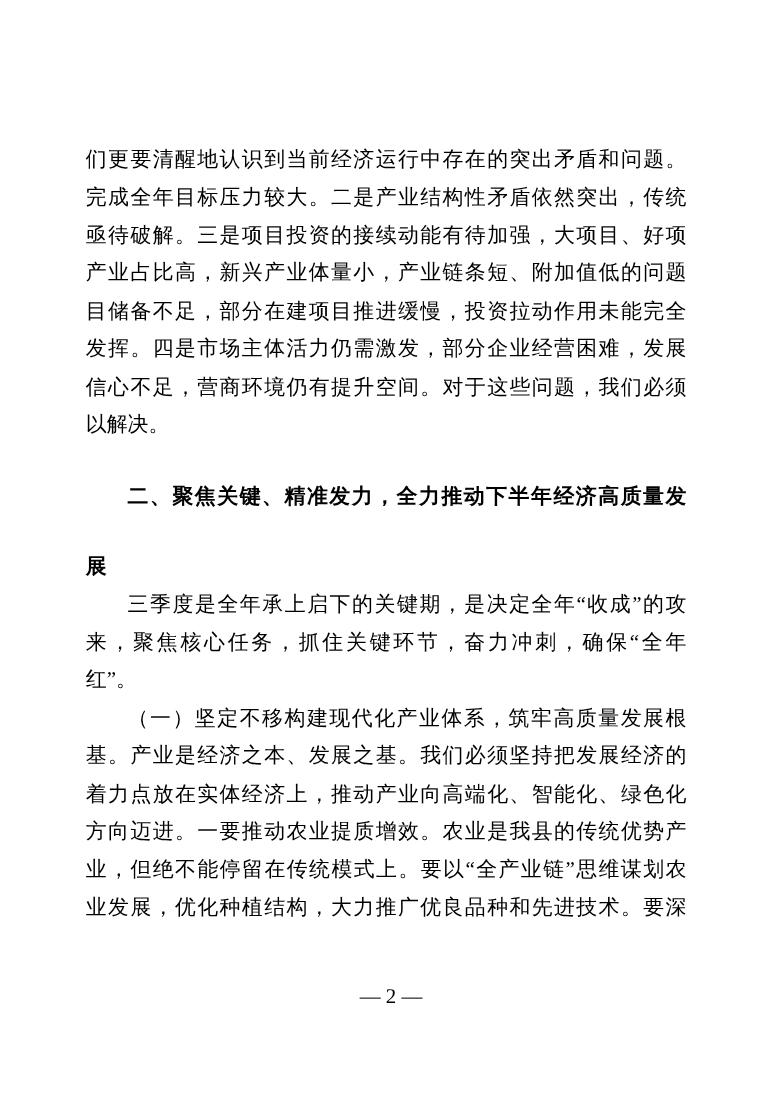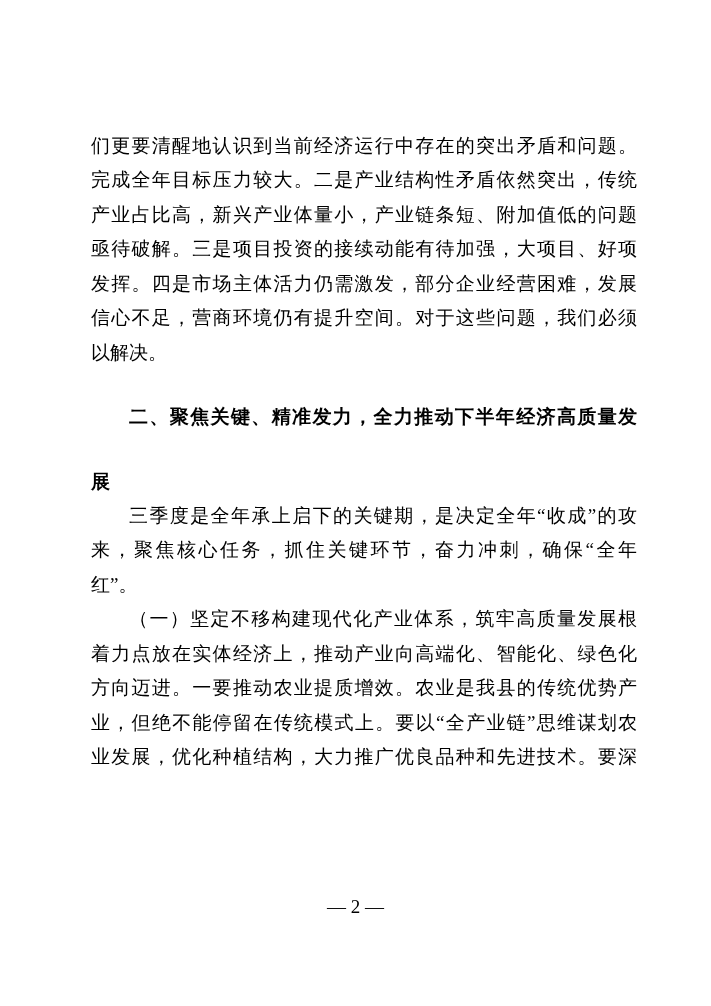--- a/index.html
+++ b/index.html
@@ -9,21 +9,21 @@
   }
   .page {
     position: relative;
     width: 711px;
     height: 1006px;
     background: #ffffff;
     overflow: hidden;
   }
   .doc-body {
     position: absolute;
-    left: 91px;
+    left: 78px;
     top: 129px;
     width: 546px;
   }
   .line {
     font-family: "Liberation Serif", "DejaVu Serif", serif;
     font-size: 19px;
     color: #000000;
     height: 34.45px;
     line-height: 34.45px;
     text-align: justify;
@@ -55,30 +55,32 @@
     color: #000000;
   }
 </style>
 </head>
 <body>
 
 <div class="page">
   <div class="doc-body">
       <div class="line">们更要清醒地认识到当前经济运行中存在的突出矛盾和问题。</div>
       <div class="line">完成全年目标压力较大。二是产业结构性矛盾依然突出，传统</div>
+      <div class="line">亟待破解。三是项目投资的接续动能有待加强，大项目、好项</div>
       <div class="line">产业占比高，新兴产业体量小，产业链条短、附加值低的问题</div>
-      <div class="line">亟待破解。三是项目投资的接续动能有待加强，大项目、好项</div>
+      <div class="line">目储备不足，部分在建项目推进缓慢，投资拉动作用未能完全</div>
       <div class="line">发挥。四是市场主体活力仍需激发，部分企业经营困难，发展</div>
       <div class="line">信心不足，营商环境仍有提升空间。对于这些问题，我们必须</div>
       <div class="line left">以解决。</div>
       <div class="line heading indent">二、聚焦关键、精准发力，全力推动下半年经济高质量发</div>
       <div class="line heading left">展</div>
       <div class="line indent">三季度是全年承上启下的关键期，是决定全年“收成”的攻</div>
       <div class="line">来，聚焦核心任务，抓住关键环节，奋力冲刺，确保“全年</div>
       <div class="line left">红”。</div>
       <div class="line indent">（一）坚定不移构建现代化产业体系，筑牢高质量发展根</div>
+      <div class="line">基。产业是经济之本、发展之基。我们必须坚持把发展经济的</div>
       <div class="line">着力点放在实体经济上，推动产业向高端化、智能化、绿色化</div>
       <div class="line">方向迈进。一要推动农业提质增效。农业是我县的传统优势产</div>
       <div class="line">业，但绝不能停留在传统模式上。要以“全产业链”思维谋划农</div>
       <div class="line">业发展，优化种植结构，大力推广优良品种和先进技术。要深</div>
     </div>
   <div class="footer">— 2 —</div>
 </div>
 
 </body></html>

